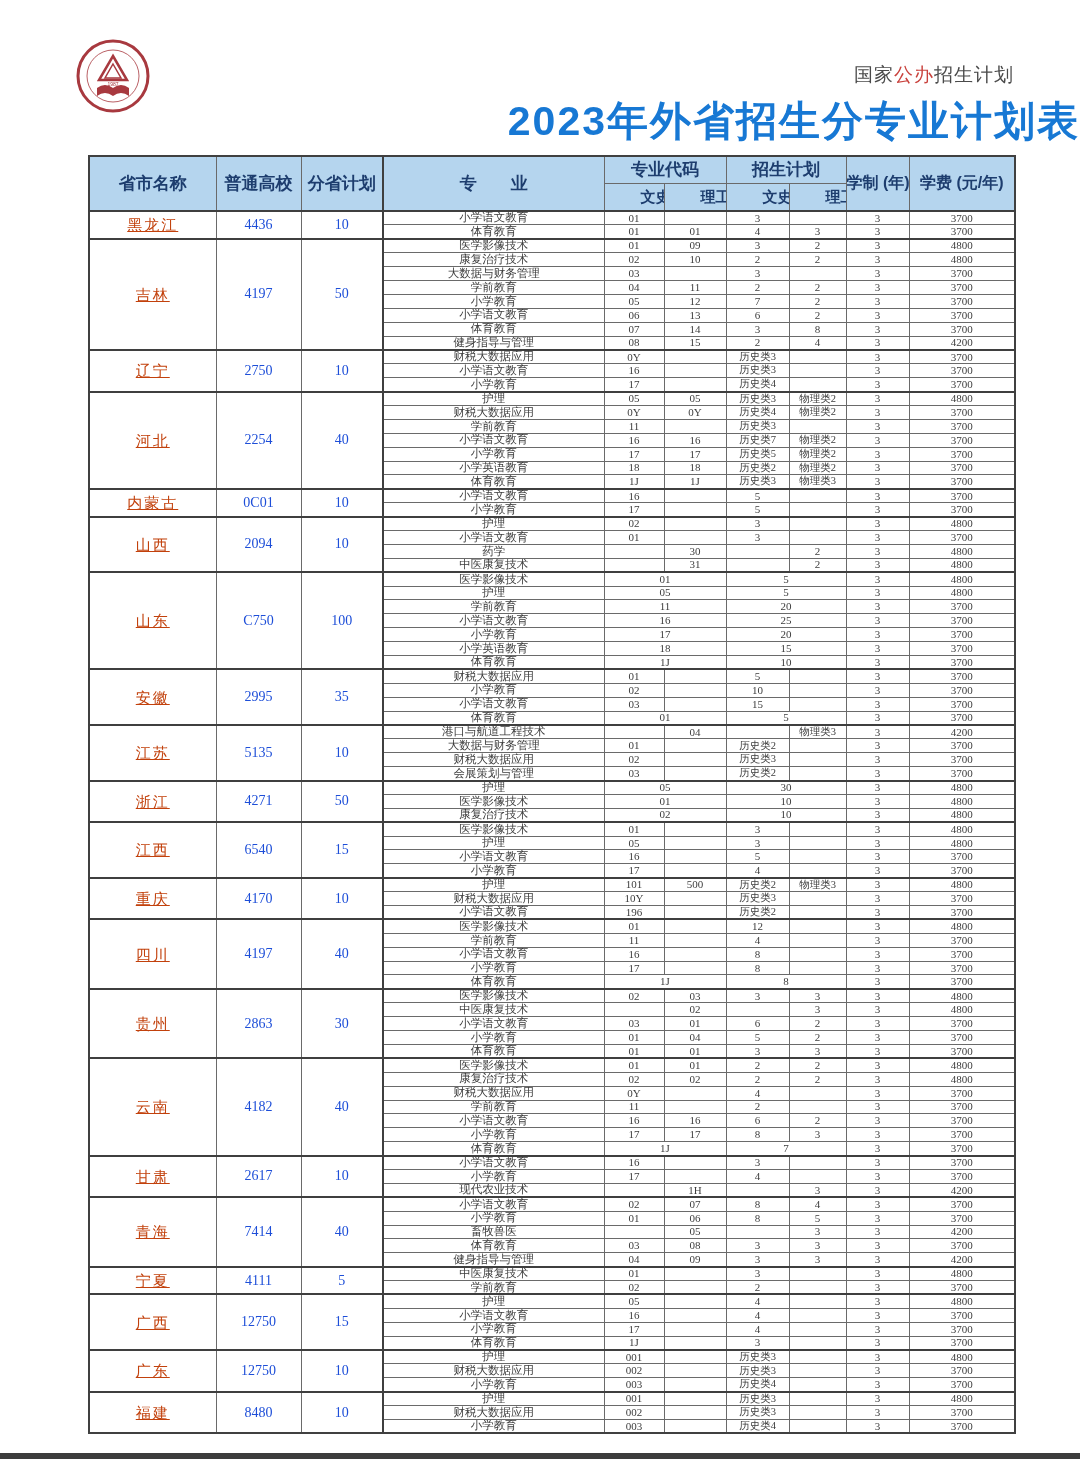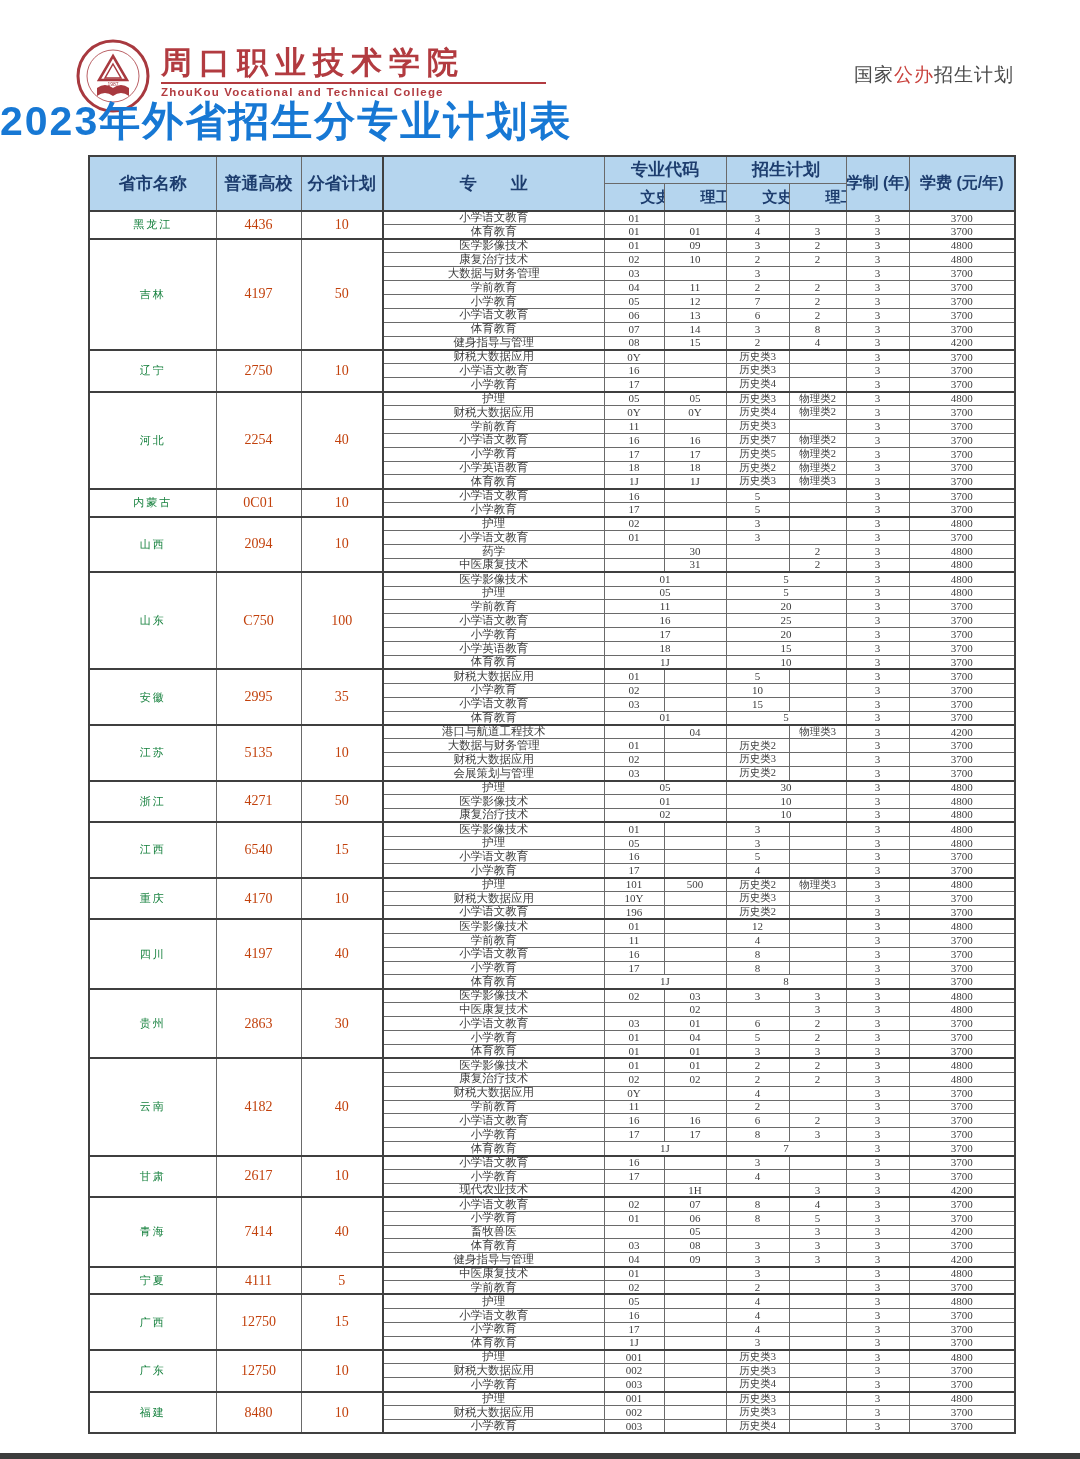--- a/index.html
+++ b/index.html
@@ -19,21 +19,21 @@
   .brand-rule{height:2px;background:#b23b40;margin:2px 0 2px 0;width:385px;}
   .brand-en{
     font-size:11.5px;font-weight:bold;color:#b23b40;letter-spacing:1.2px;white-space:nowrap;
   }
   .badge{
     position:absolute;right:66px;top:62px;font-size:19px;color:#4a4a4a;
     letter-spacing:1px;white-space:nowrap;
   }
   .badge .red{color:#c9413c;}
   .page-title{
-    position:absolute;left:0;top:94px;width:100%;text-align:left;
+    position:absolute;left:0;top:94px;width:100%;text-align:right;
     font-size:41px;font-weight:bold;color:#1778d4;letter-spacing:2px;
   }
   
   .plan-table{
     position:absolute;left:88px;top:155px;width:926px;
     border-collapse:collapse;table-layout:fixed;
     border:2px solid #404040;
   }
   .plan-table th,.plan-table td{
     border:1px solid #6a6a6a;padding:0;text-align:center;vertical-align:middle;
@@ -41,47 +41,42 @@
   }
   thead th{
     background:#b5d5ee;color:#1d3d6e;font-weight:bold;font-size:17px;
     height:26px;line-height:1.05;white-space:pre-line;
   }
   thead tr.sub th{font-size:15px;height:26px;padding-left:36px;}
   thead tr.sub th{border-bottom:2px solid #3f3f3f;}
   thead th.small2{font-size:16px;}
   tbody tr{height:13.9px;}
   tbody td{font-size:11px;line-height:1;color:#3d3d3d;}
-  td.province{font-size:11px;letter-spacing:2px;color:#15803d;}
-  td.gnum{font-family:"Liberation Serif","DejaVu Serif",serif;font-size:14px;color:#c2410c;}
+  td.province{font-size:15px;letter-spacing:2px;color:#c2410c;text-decoration:underline;}
+  td.gnum{font-family:"Liberation Serif","DejaVu Serif",serif;font-size:14px;color:#1d4ed8;}
   td.major{font-size:11.5px;}
   td.num{font-family:"Liberation Serif","DejaVu Serif",serif;font-size:11px;}
   td.cat{font-size:10.5px;font-family:"Liberation Serif","DejaVu Serif",serif;}
   .thickL{border-left:2px solid #3f3f3f !important;}
   tr.group-start td{border-top:2px solid #3f3f3f;}
   
   .bottom-bar{position:absolute;left:0;bottom:0;width:100%;height:6px;background:#3c3c3c;}
 </style>
 </head>
 <body>
 
 <div class="brand">
   <svg class="seal" viewBox="0 0 76 76">
     <circle cx="38" cy="38" r="35" fill="none" stroke="#a8393f" stroke-width="3"></circle>
     <circle cx="38" cy="38" r="26" fill="none" stroke="#a8393f" stroke-width="0.8"></circle>
     <path d="M38 18 L52 42 L24 42 Z" fill="none" stroke="#a8393f" stroke-width="2.5"></path>
     <path d="M38 26 L46 40 L30 40 Z" fill="none" stroke="#a8393f" stroke-width="1.5"></path>
     <path d="M22 50 Q30 44 38 50 Q46 44 54 50 L54 58 Q46 52 38 58 Q30 52 22 58 Z" fill="#a8393f"></path>
     <text x="38" y="48" text-anchor="middle" font-size="5" fill="#a8393f">1987</text>
   </svg>
-  <div class="brand-text">
-    <div class="brand-cn">周口职业技术学院</div>
-    <div class="brand-rule"></div>
-    <div class="brand-en">ZhouKou Vocational and Technical College</div>
-  </div>
 </div>
 
 <div class="badge">
   <span>国家</span><span class="red">公办</span><span>招生计划</span>
 </div>
 
 <div class="page-title">2023年外省招生分专业计划表</div>
 
 <table class="plan-table">
   <colgroup>

